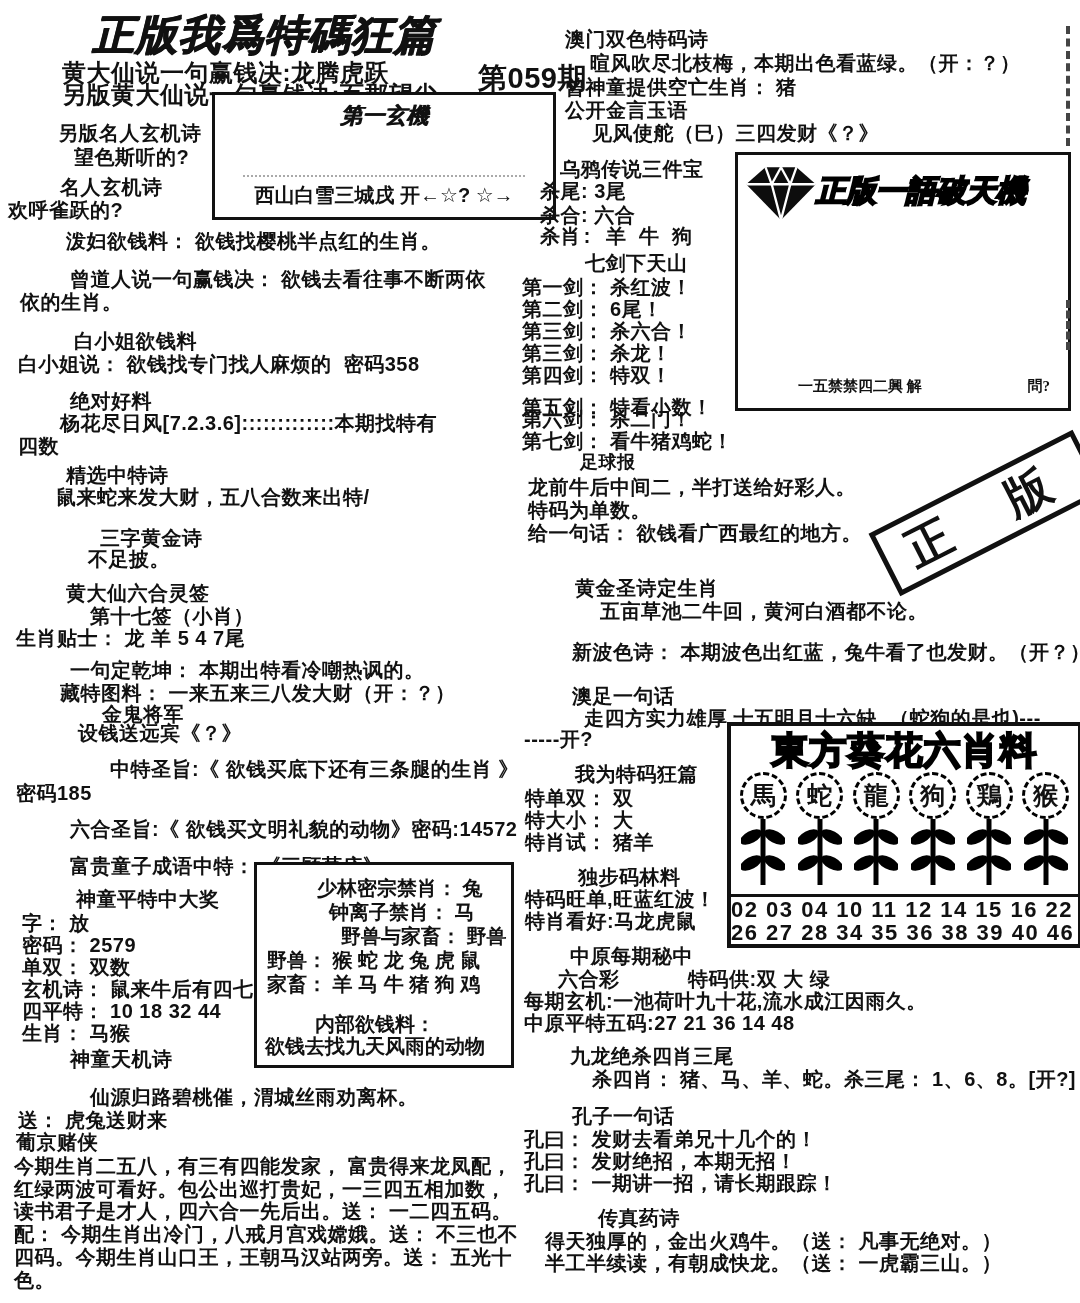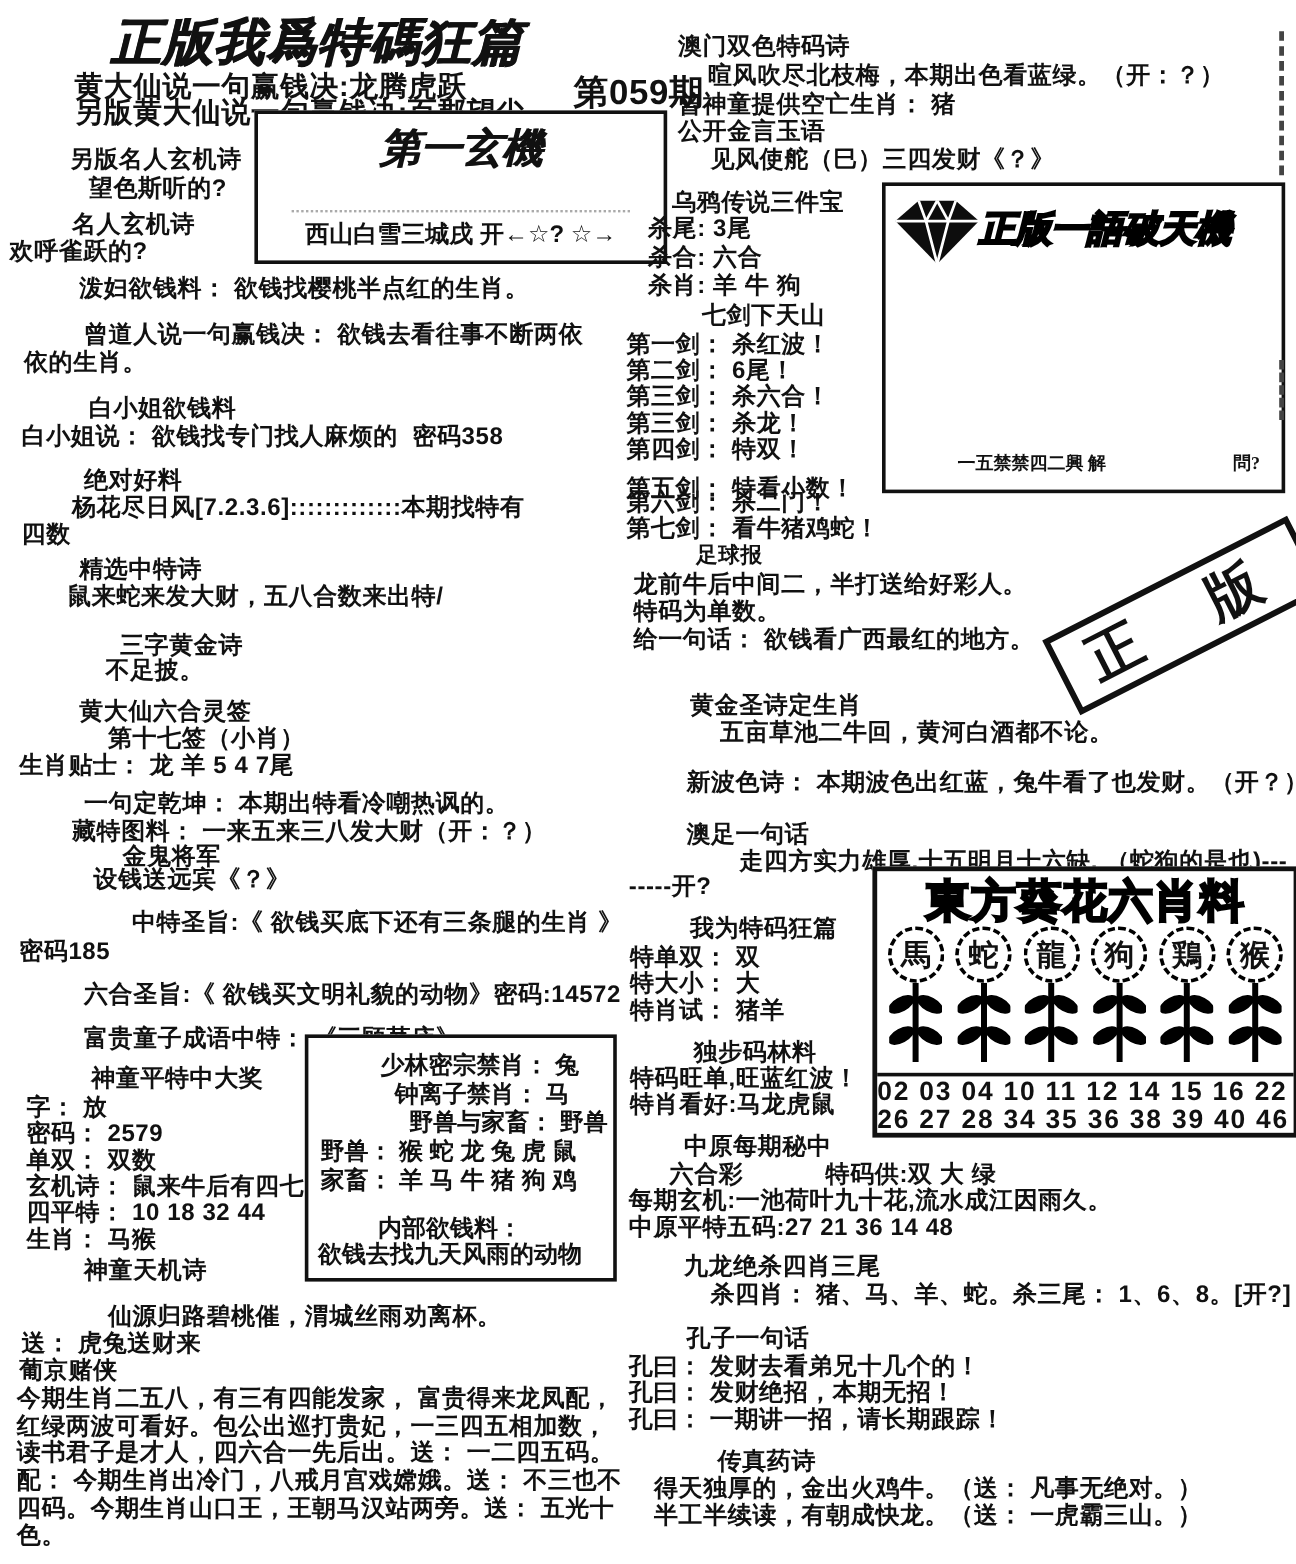--- a/index.html
+++ b/index.html
@@ -11,21 +11,21 @@
   .page{position:absolute;inset:0;}
   .t{position:absolute;font-weight:bold;font-size:20px;white-space:pre;line-height:1.1;letter-spacing:0.5px;}
   .big-title{
     font-size:42px;font-style:italic;font-weight:900;letter-spacing:1px;
     text-shadow:1.2px 0 #111, 0 1px #111;
   }
   .issue{font-size:29px;}
   .hd{font-size:24px;}
   .box{position:absolute;border:3px solid #111;background:#fff;}
   .box1-title{position:absolute;top:6px;left:0;right:0;text-align:center;
-    font-size:34px;font-style:italic;font-weight:900;text-shadow:1px 0 #111;}
+    font-size:22px;font-style:italic;font-weight:900;text-shadow:1px 0 #111;}
   .box1-dots{position:absolute;left:28px;right:28px;top:80px;border-top:2px dotted #aaa;}
   .box1-bottom{position:absolute;left:0;right:0;bottom:8px;text-align:center;font-size:20px;font-weight:bold;white-space:pre;}
   .rel{position:relative;width:100%;height:100%;}
   .rt{position:absolute;font-weight:bold;font-size:20px;white-space:pre;line-height:1.1;}
   .outline{
     color:#fff;-webkit-text-stroke:2.2px #000;font-weight:900;
   }
   @supports not (-webkit-text-stroke: 1px black){ .outline{color:#111;} }
   .tianji-title{
     position:absolute;left:78px;top:16px;font-size:30px;font-style:italic;
@@ -126,39 +126,39 @@
   </div>
 
   <div class="t" style="left:565px;top:28px;">澳门双色特码诗</div>
   <div class="t" style="left:590px;top:52px;">暄风吹尽北枝梅，本期出色看蓝绿。（开：？）</div>
   <div class="t" style="left:565px;top:76px;">曾神童提供空亡生肖： 猪</div>
   <div class="t" style="left:565px;top:99px;">公开金言玉语</div>
   <div class="t" style="left:592px;top:122px;">见风使舵（巳）三四发财《？》</div>
   <div class="t" style="left:560px;top:158px;text-align:right;">乌鸦传说三件宝</div>
   <div class="t" style="left:540px;top:180px;">杀尾: 3尾</div>
   <div class="t" style="left:540px;top:204px;">杀合: 六合</div>
-  <div class="t" style="left:540px;top:227px;">杀肖: 羊 牛 狗</div>
+  <div class="t" style="left:540px;top:227px;font-family:Liberation Mono, monospace;">杀肖: 羊 牛 狗</div>
   <div class="t" style="left:585px;top:252px;">七剑下天山</div>
   <div class="t" style="left:522px;top:276px;">第一剑： 杀红波！</div>
   <div class="t" style="left:522px;top:298px;">第二剑： 6尾！</div>
   <div class="t" style="left:522px;top:320px;">第三剑： 杀六合！</div>
   <div class="t" style="left:522px;top:342px;">第三剑： 杀龙！</div>
   <div class="t" style="left:522px;top:364px;">第四剑： 特双！</div>
   <div class="t" style="left:522px;top:396px;">第五剑： 特看小数！</div>
   <div class="t" style="left:522px;top:408px;">第六剑： 杀二门！</div>
   <div class="t" style="left:522px;top:430px;">第七剑： 看牛猪鸡蛇！</div>
   <div class="t" style="left:580px;top:453px;font-size:18px;">足球报</div>
   <div class="t" style="left:528px;top:476px;">龙前牛后中间二，半打送给好彩人。</div>
   <div class="t" style="left:528px;top:499px;">特码为单数。</div>
   <div class="t" style="left:528px;top:522px;">给一句话： 欲钱看广西最红的地方。</div>
   <div class="t" style="left:575px;top:577px;">黄金圣诗定生肖</div>
   <div class="t" style="left:600px;top:600px;">五亩草池二牛回，黄河白酒都不论。</div>
   <div class="t" style="left:572px;top:641px;">新波色诗： 本期波色出红蓝，兔牛看了也发财。（开？）</div>
   <div class="t" style="left:572px;top:685px;">澳足一句话</div>
-  <div class="t" style="left:584px;top:707px;margin-left:32px;">走四方实力雄厚,十五明月十六缺, （蛇狗的是也)---</div>
+  <div class="t" style="left:584px;top:707px;">走四方实力雄厚,十五明月十六缺, （蛇狗的是也)---</div>
   <div class="t" style="left:524px;top:728px;">-----开?</div>
   <div class="t" style="left:575px;top:763px;">我为特码狂篇</div>
   <div class="t" style="left:525px;top:787px;">特单双： 双</div>
   <div class="t" style="left:525px;top:809px;">特大小： 大</div>
   <div class="t" style="left:525px;top:831px;">特肖试： 猪羊</div>
   <div class="t" style="left:578px;top:866px;">独步码林料</div>
   <div class="t" style="left:525px;top:888px;">特码旺单,旺蓝红波！</div>
   <div class="t" style="left:525px;top:910px;">特肖看好:马龙虎鼠</div>
   <div class="t" style="left:570px;top:945px;">中原每期秘中</div>
   <div class="t" style="left:558px;top:968px;">六合彩</div>

